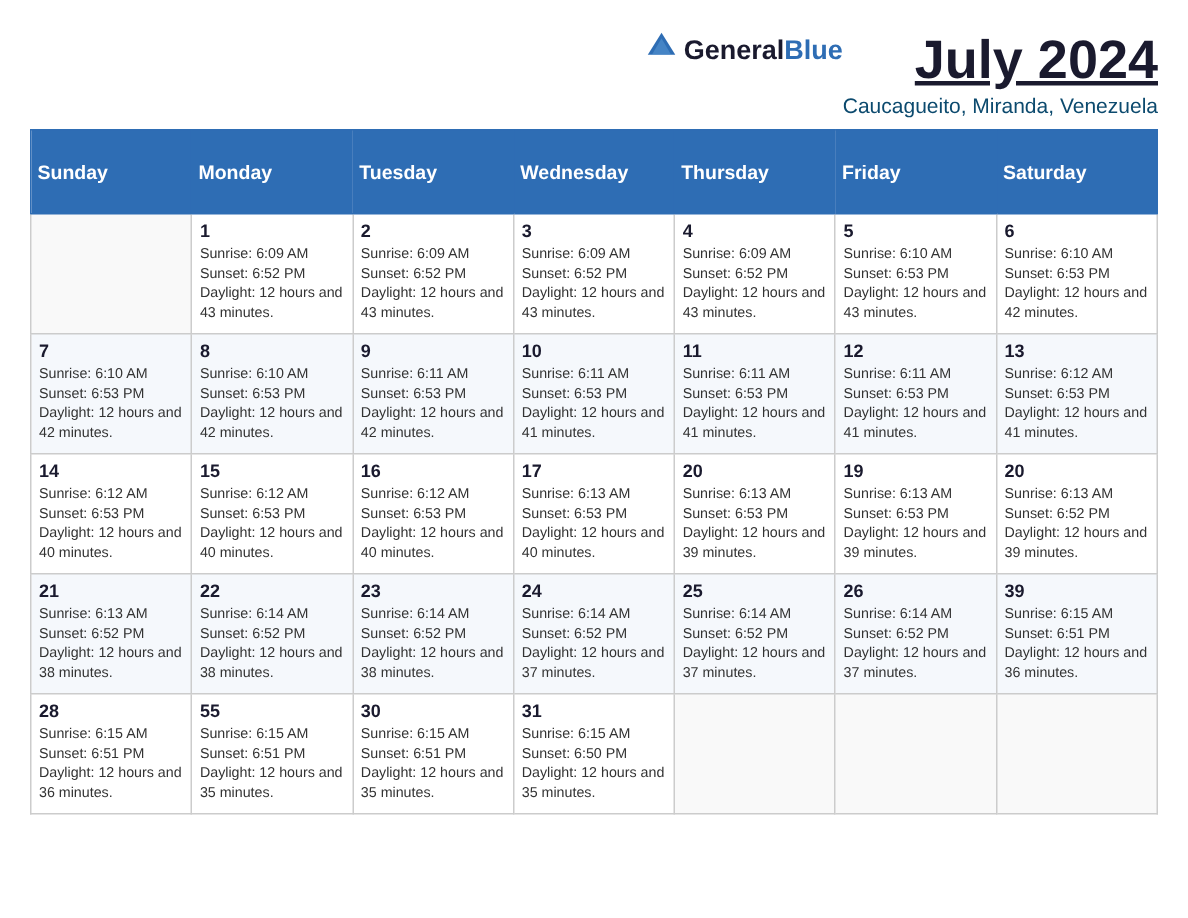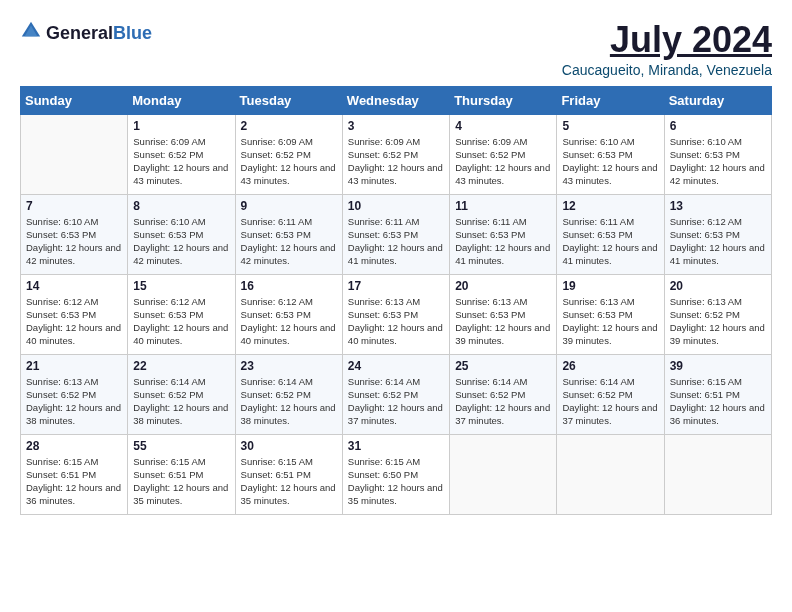--- a/index.html
+++ b/index.html
@@ -5,21 +5,21 @@
     * { box-sizing: border-box; margin: 0; padding: 0; }
     body {
       font-family: Arial, sans-serif;
       background: #fff;
       width: 792px;
       min-height: 612px;
       padding: 20px;
     }
     .header {
       display: flex;
-      justify-content: space-between;
+      justify-content: flex-end;
       align-items: flex-start;
       margin-bottom: 6px;
     }
     .logo {
       display: flex;
       align-items: center;
       gap: 4px;
     }
     .logo-text-general {
       font-size: 18px;
@@ -54,21 +54,21 @@
     }
     table {
       width: 100%;
       border-collapse: collapse;
       margin-top: 8px;
     }
     th {
       background-color: #2e6db4;
       color: #fff;
       font-size: 13px;
-      padding: 6px 4px;
+      padding: 20px 4px;
       text-align: left;
       border: 1px solid #2e6db4;
     }
     td {
       border: 1px solid #ccc;
       vertical-align: top;
       padding: 4px 5px;
       width: 14.28%;
       height: 80px;
       font-size: 10px;

